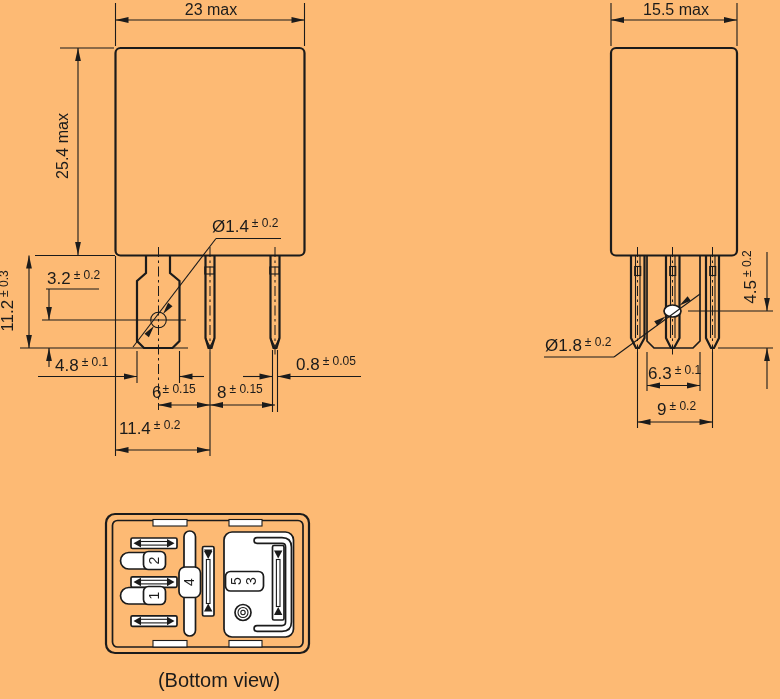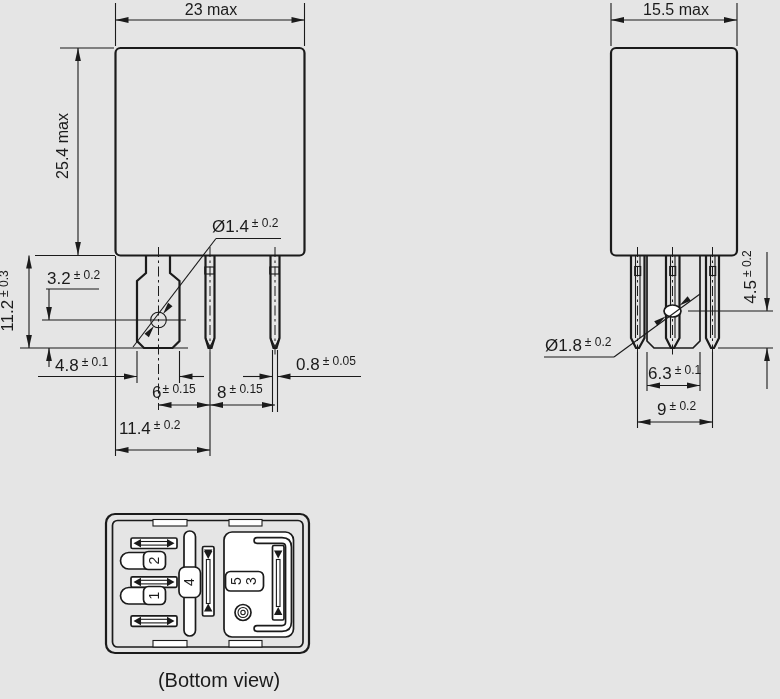--- a/index.html
+++ b/index.html
@@ -1,16 +1,16 @@
 <!DOCTYPE html>
 <html><head>
 <meta charset="utf-8">
 <style>
   html,body{margin:0;padding:0;background:#ffffff;}
-  .page{width:780px;height:699px;background:#e5e5e5;position:relative;font-family:"Liberation Sans",sans-serif;}
+  .page{width:780px;height:699px;background:#fdba74;position:relative;font-family:"Liberation Sans",sans-serif;}
   svg{display:block;}
   
   .ol{fill:none;stroke:#1b1b1b;stroke-width:2.2;}           
   .ol15{fill:none;stroke:#1b1b1b;stroke-width:1.7;}
   .th{fill:none;stroke:#1b1b1b;stroke-width:1.1;}           
   .cl{fill:none;stroke:#1b1b1b;stroke-width:1;stroke-dasharray:10 3.5 2.5 3.5;} 
   .ar{fill:#1b1b1b;stroke:none;}                            
   .wfill{fill:#ffffff;}
   .dim{font-family:"Liberation Sans",sans-serif;font-size:17px;fill:#1b1b1b;}
   .max{font-family:"Liberation Sans",sans-serif;font-size:16px;fill:#1b1b1b;}

